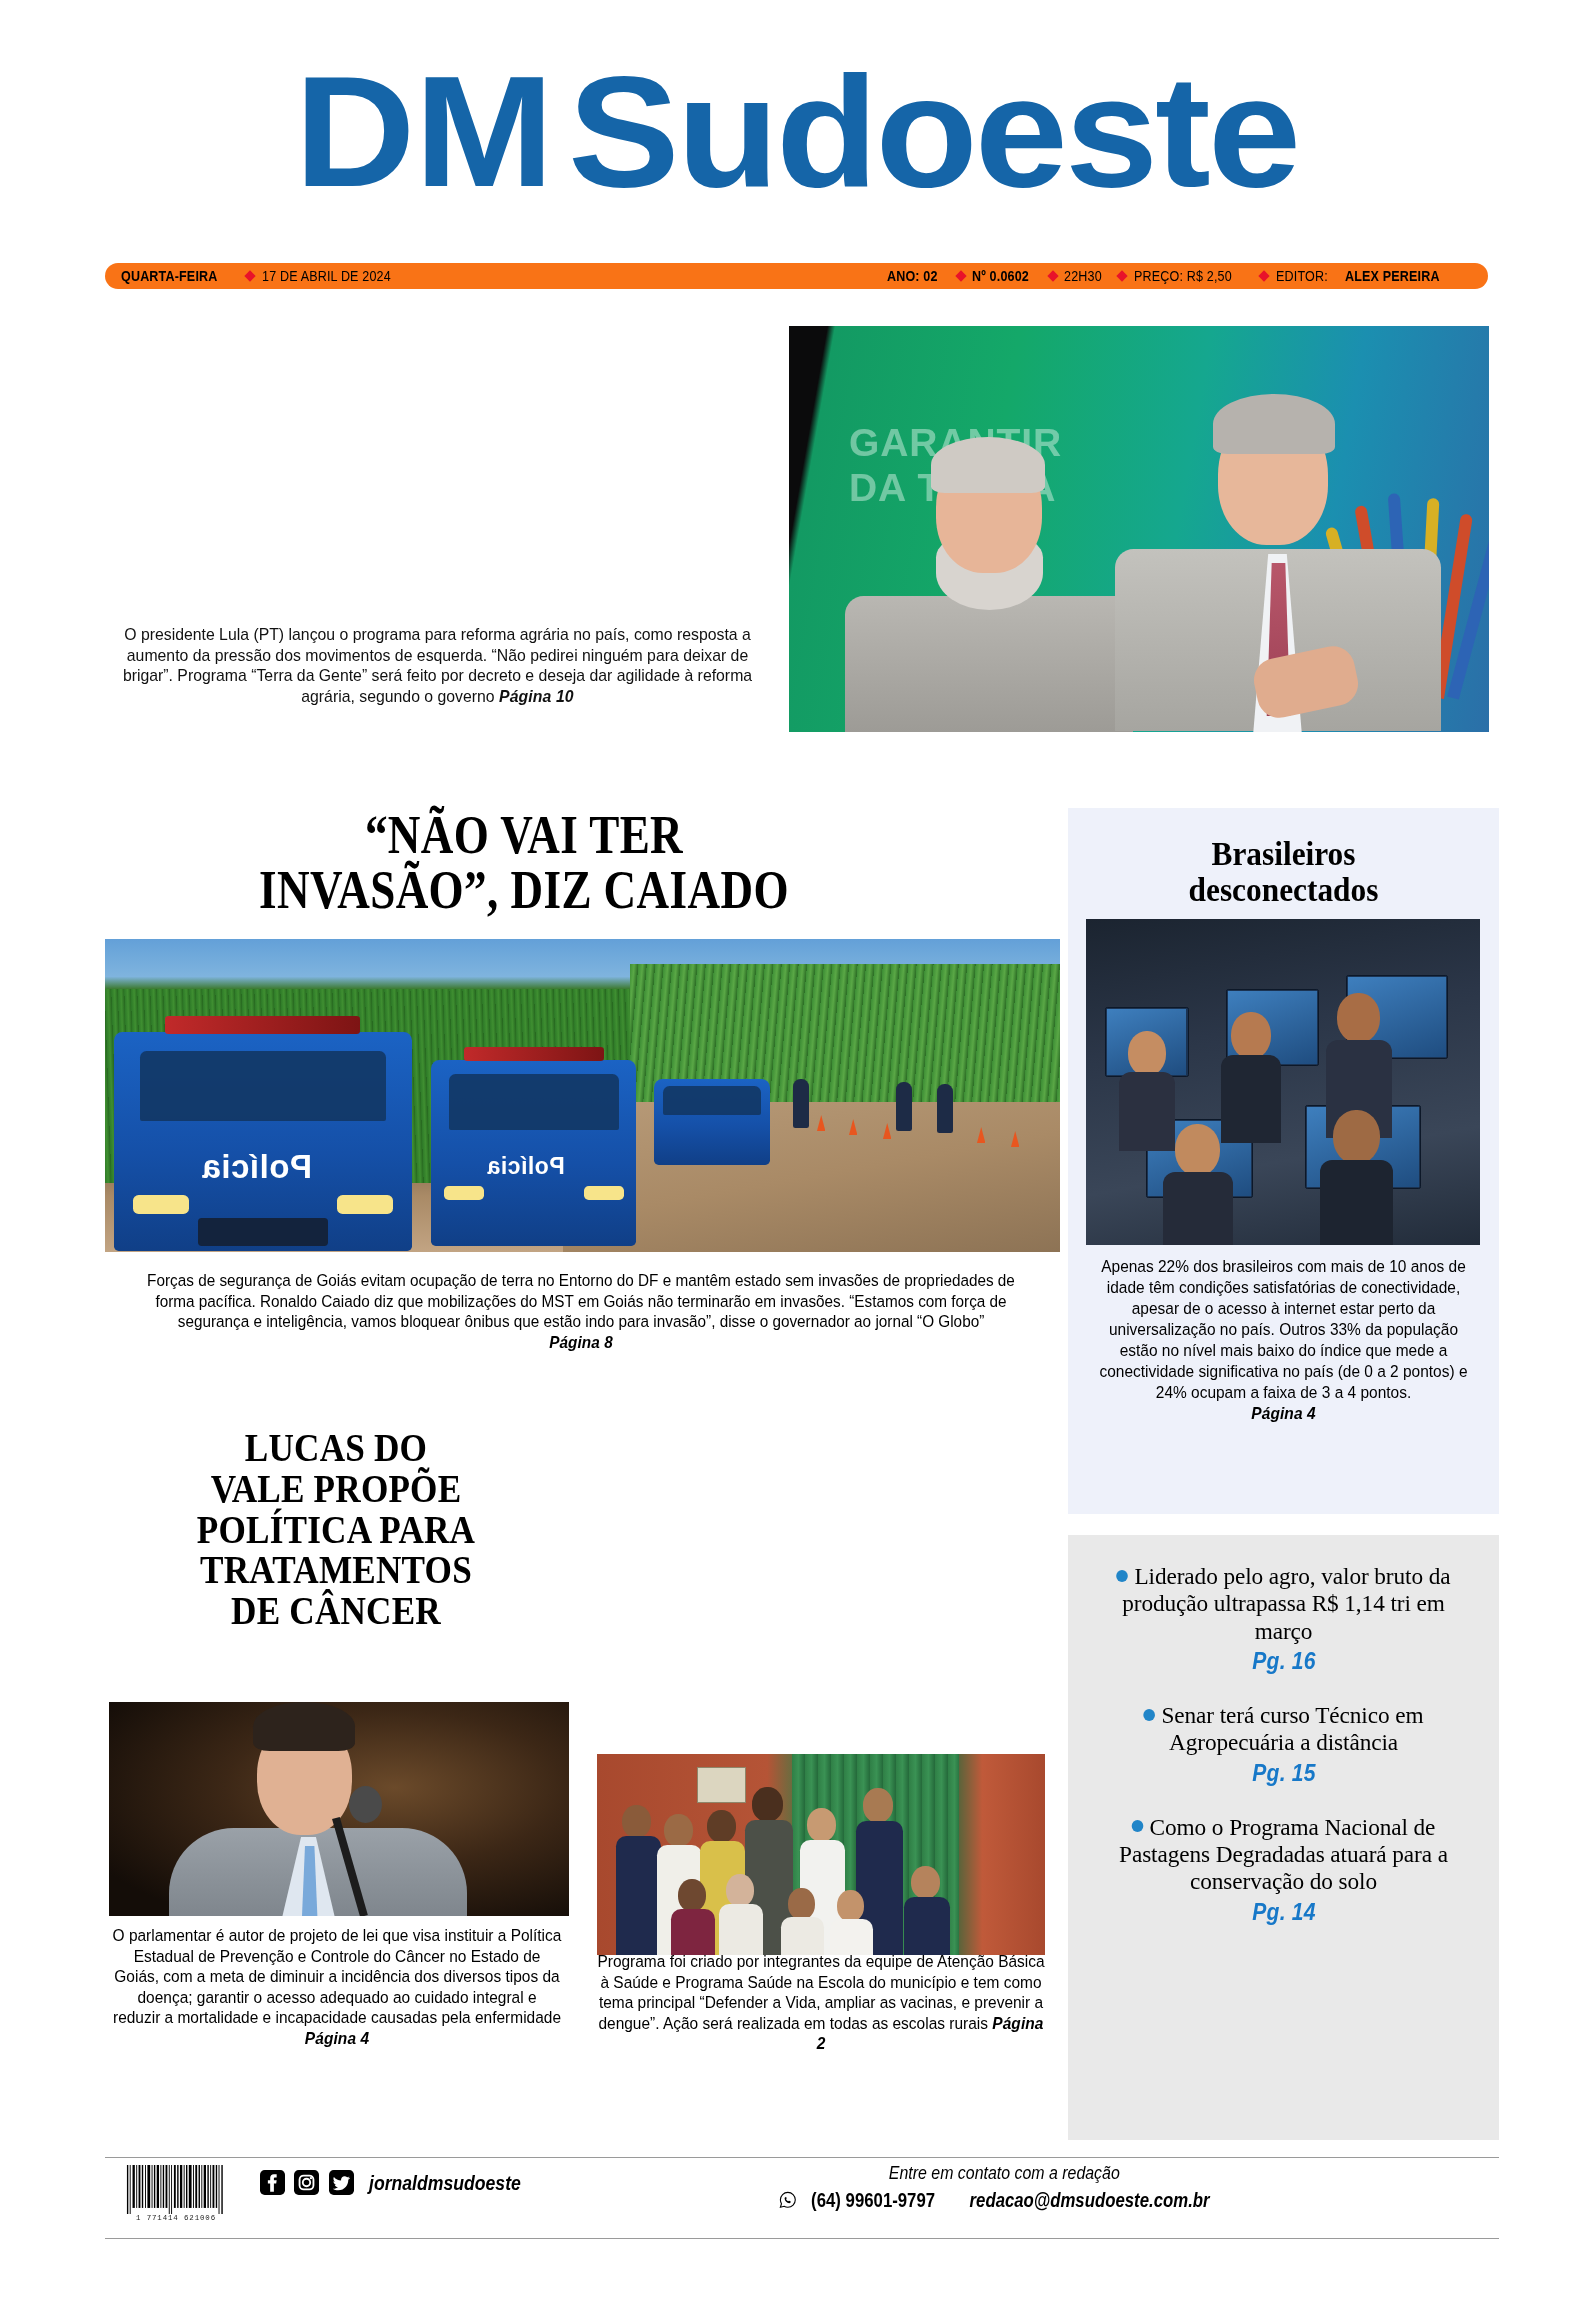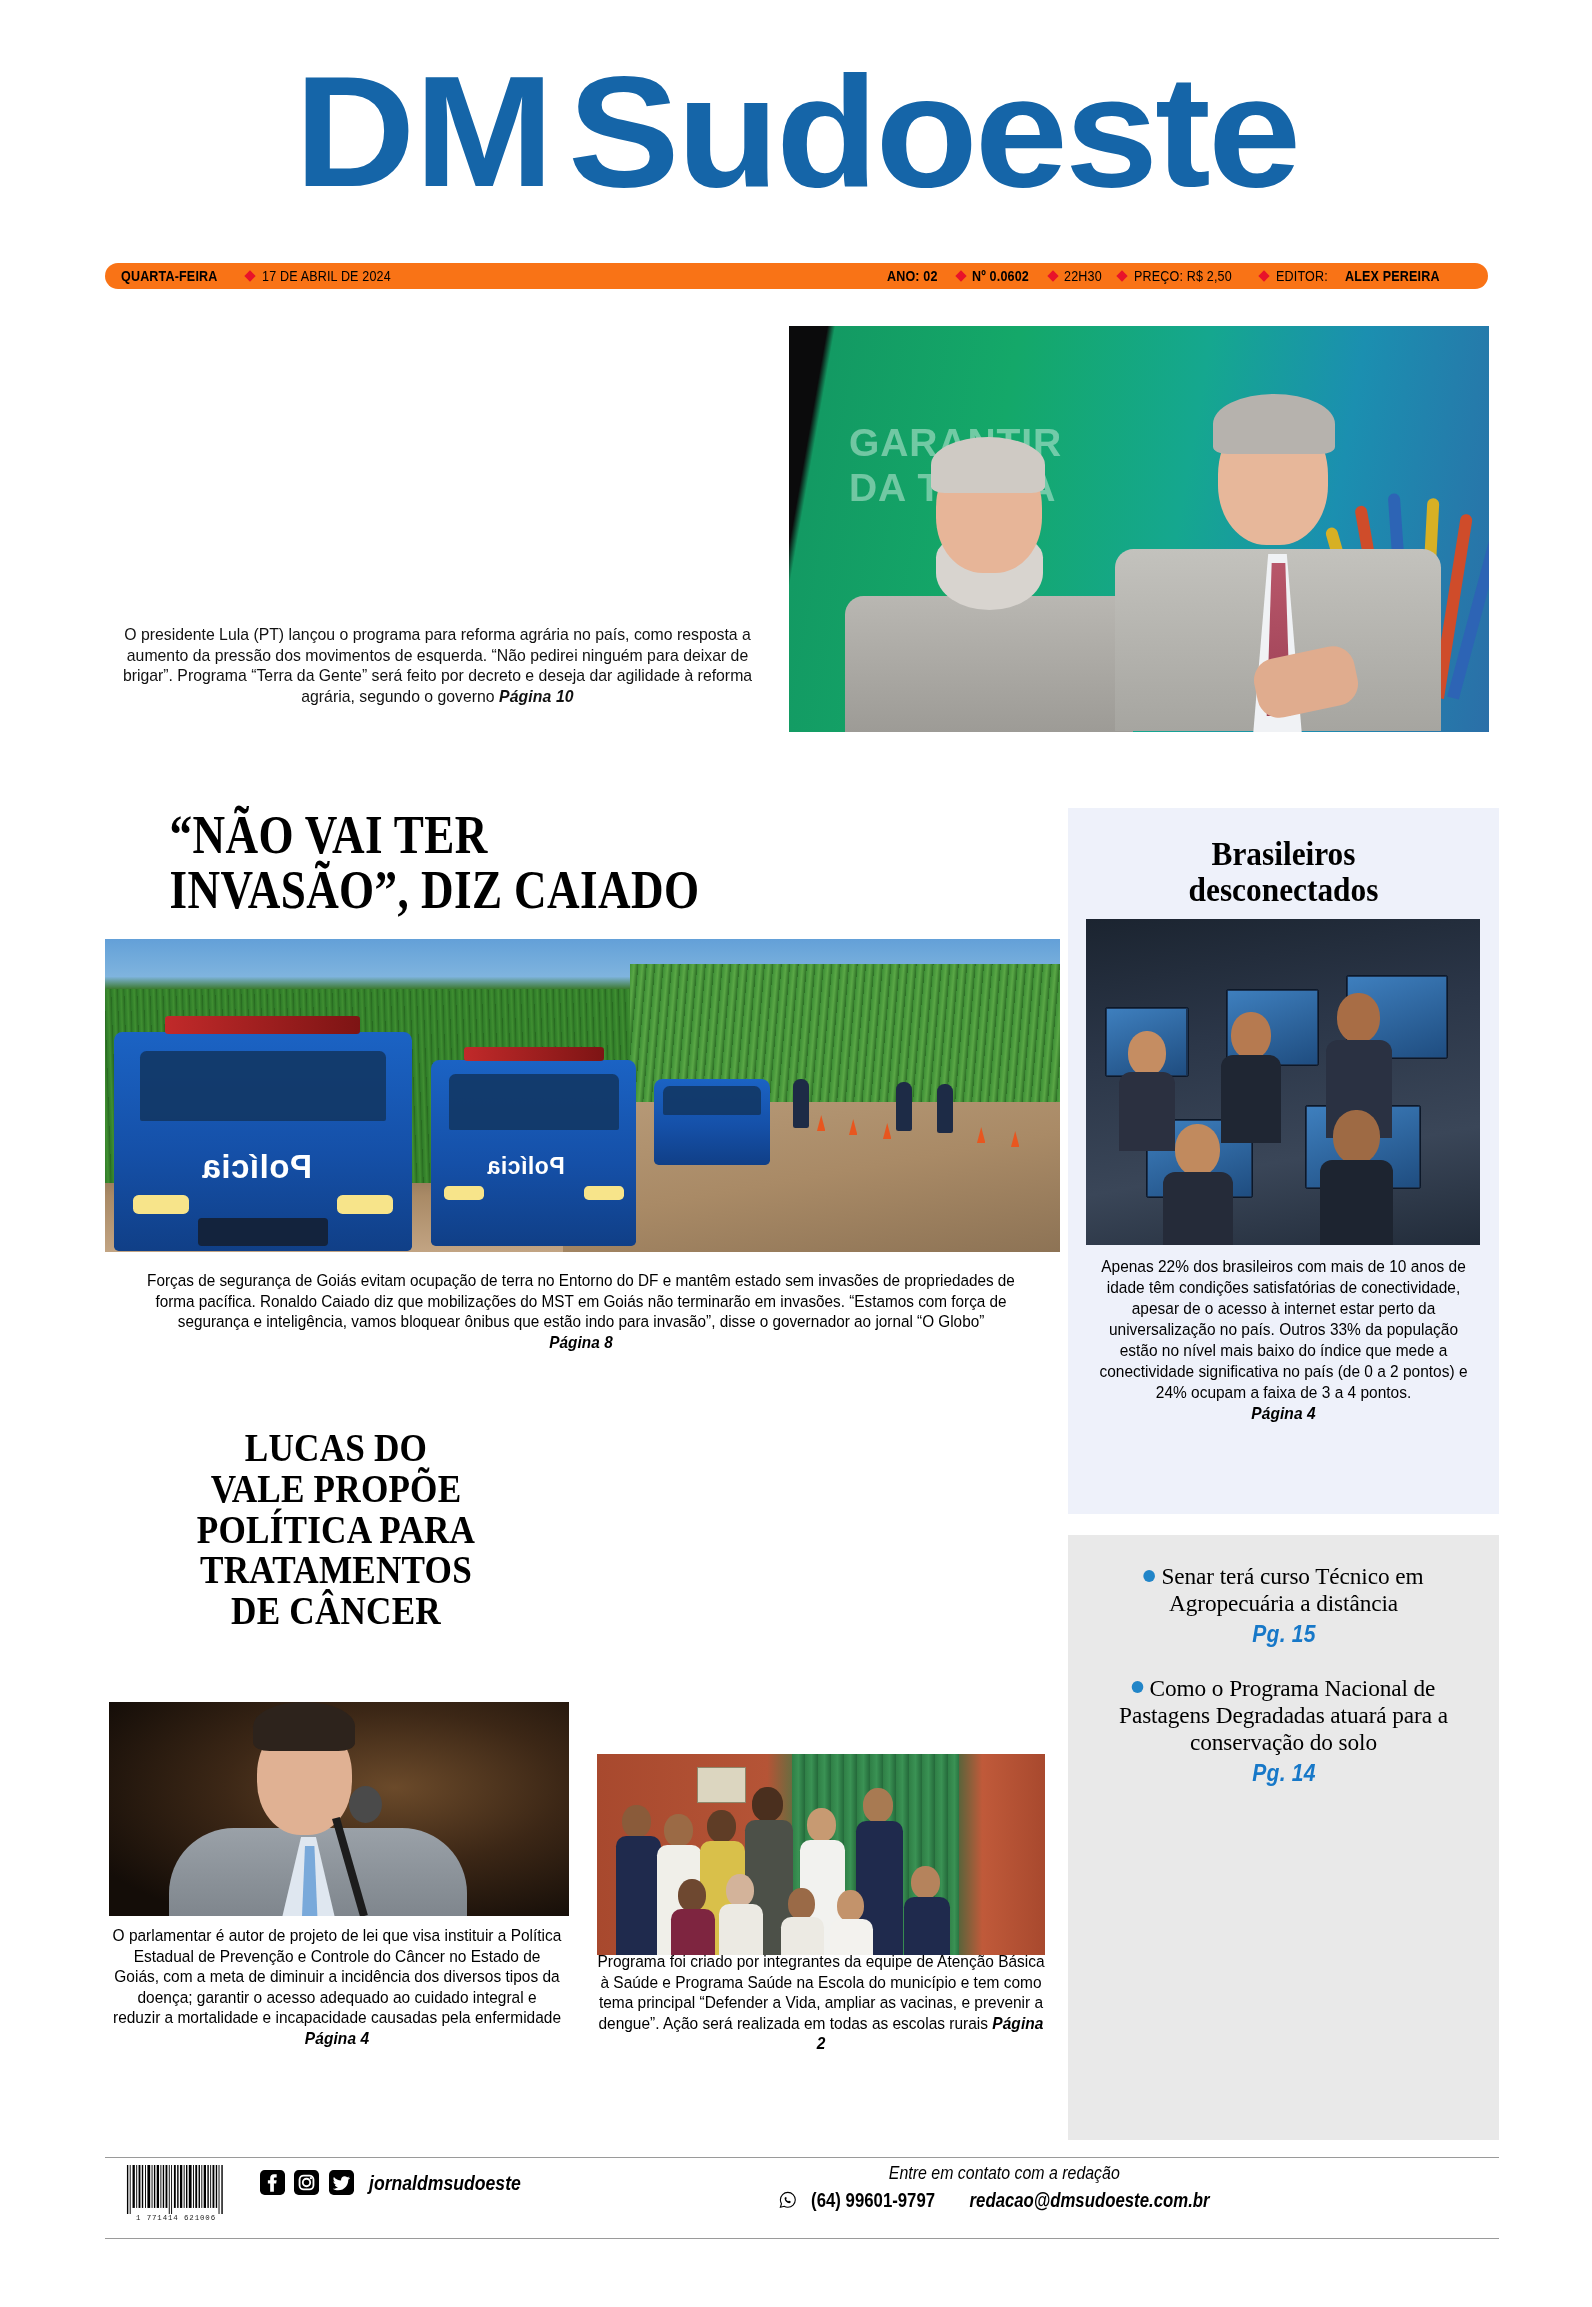--- a/index.html
+++ b/index.html
@@ -99,21 +99,22 @@
   .f-s { position:absolute; bottom:0; width:12px; border-radius:6px 6px 0 0; transform-origin:bottom center; }
   
   .man { position:absolute; }
   .m-suit { position:absolute; border-radius:18.6px 18.6px 0 0; }
   .m-head { position:absolute; border-radius:48% 48% 44% 44%; background:#e7b598; }
   .m-hair { position:absolute; border-radius:50% 50% 12% 12%; }
   .m-beard{ position:absolute; border-radius:30% 30% 52% 52%; background:#d8d4cf; }
 
   
   .caiado-head {
-    position:absolute; left:90px; top:807px; width:884px;
+    position:absolute; left:82px; top:807px; width:884px;
+    text-align:center;
   }
   .caiado-line {
     font-family:"Liberation Serif", serif;
     font-weight:bold; font-size:55px; line-height:1.0;
     letter-spacing:0.5px;
     transform:scaleX(0.82); transform-origin:center center;
     white-space:nowrap;
   }
   .photo-police { left:105px; top:939px; width:955px; height:313px; }
   .ppol-bg { position:absolute; inset:0; background:linear-gradient(180deg,#63a0d8 0%,#7fb4de 12%,#3c7a2e 16%,#2f7b2c 45%,#6b5540 62%,#a98a66 82%,#c2a483 100%); }
@@ -430,20 +431,26 @@
   </div>
 
   <div class="desc-text">
     <span>Apenas 22% dos brasileiros com mais de 10 anos de idade têm condições satisfatórias de conectividade, apesar de o acesso à internet estar perto da universalização no país. Outros 33% da população estão no nível mais baixo do índice que mede a conectividade significativa no país (de 0 a 2 pontos) e 24% ocupam a faixa de 3 a 4 pontos.</span>
     <div class="pg-bold">Página 4</div>
   </div>
 
   <div class="box-bullets">
     <div class="bullets">
 
+      <div class="bullet-item">
+        <div class="bullet-text">
+          <span class="bdot"></span><span>Liderado pelo agro, valor bruto da produção ultrapassa R$ 1,14 tri em março</span>
+        </div>
+        <div class="bullet-pg">Pg. 16</div>
+      </div>
 
       <div class="bullet-item">
         <div class="bullet-text">
           <span class="bdot"></span><span>Senar terá curso Técnico em Agropecuária a distância</span>
         </div>
         <div class="bullet-pg">Pg. 15</div>
       </div>
 
       <div class="bullet-item">
         <div class="bullet-text">

